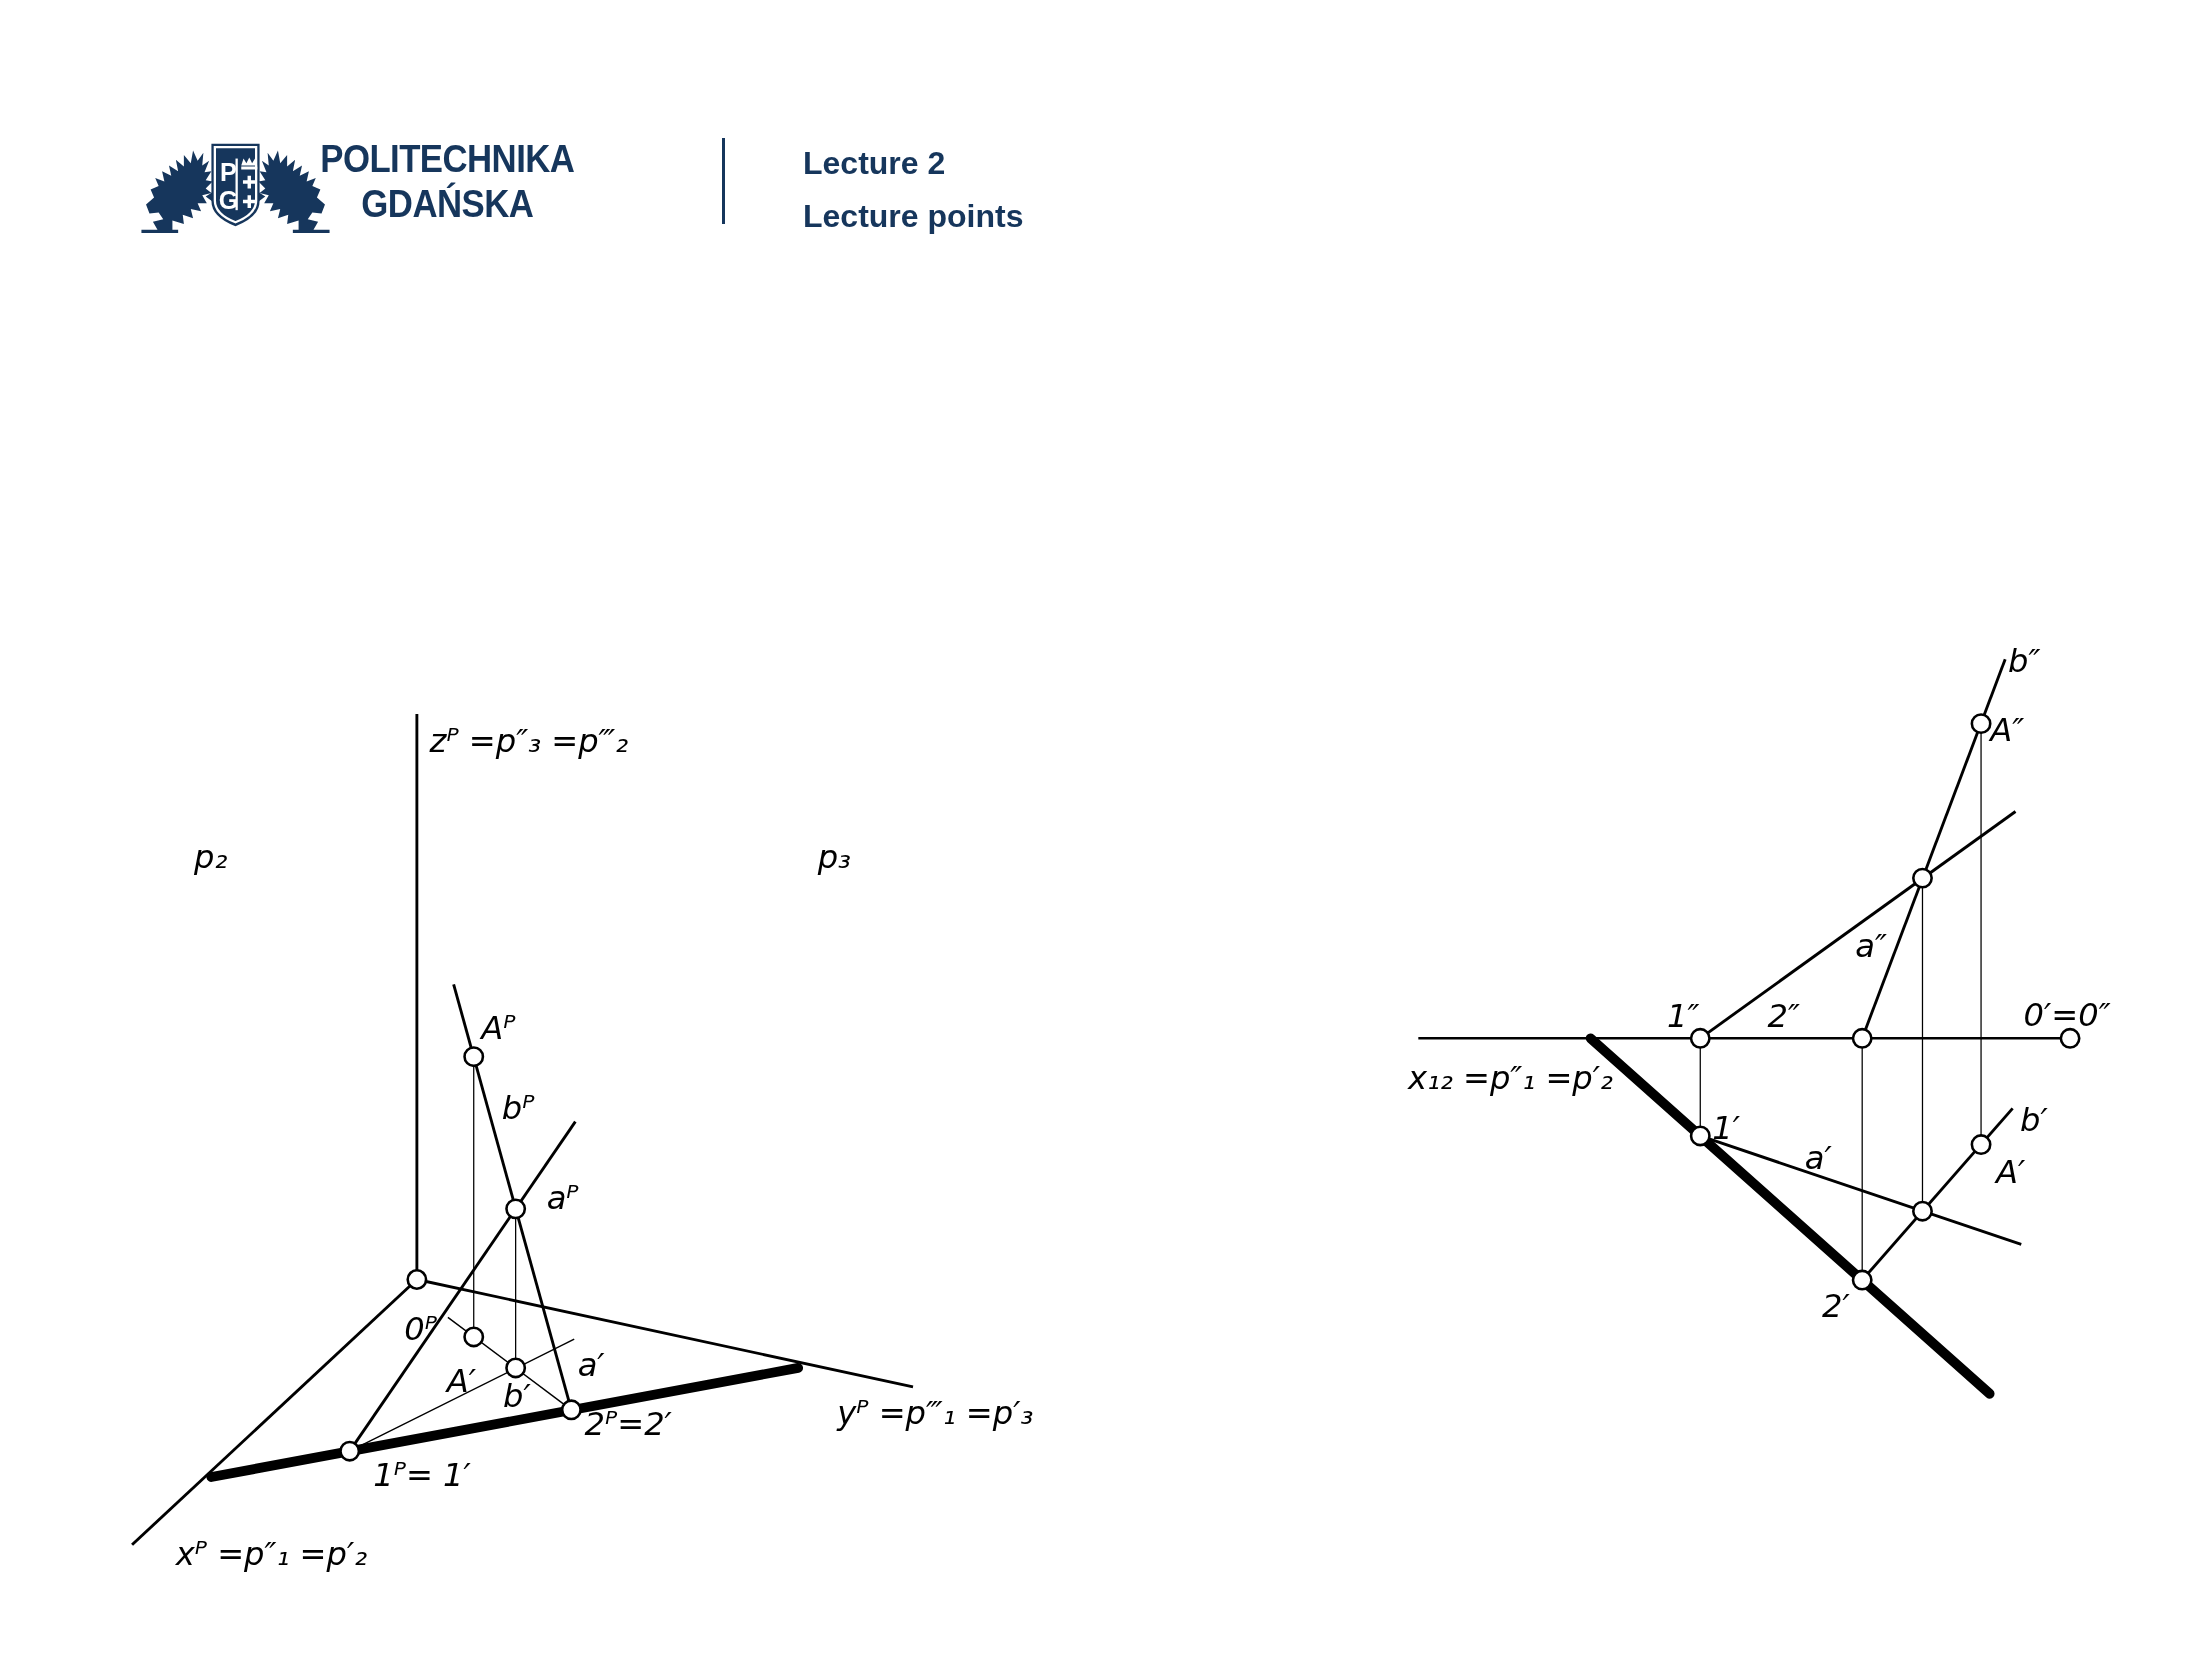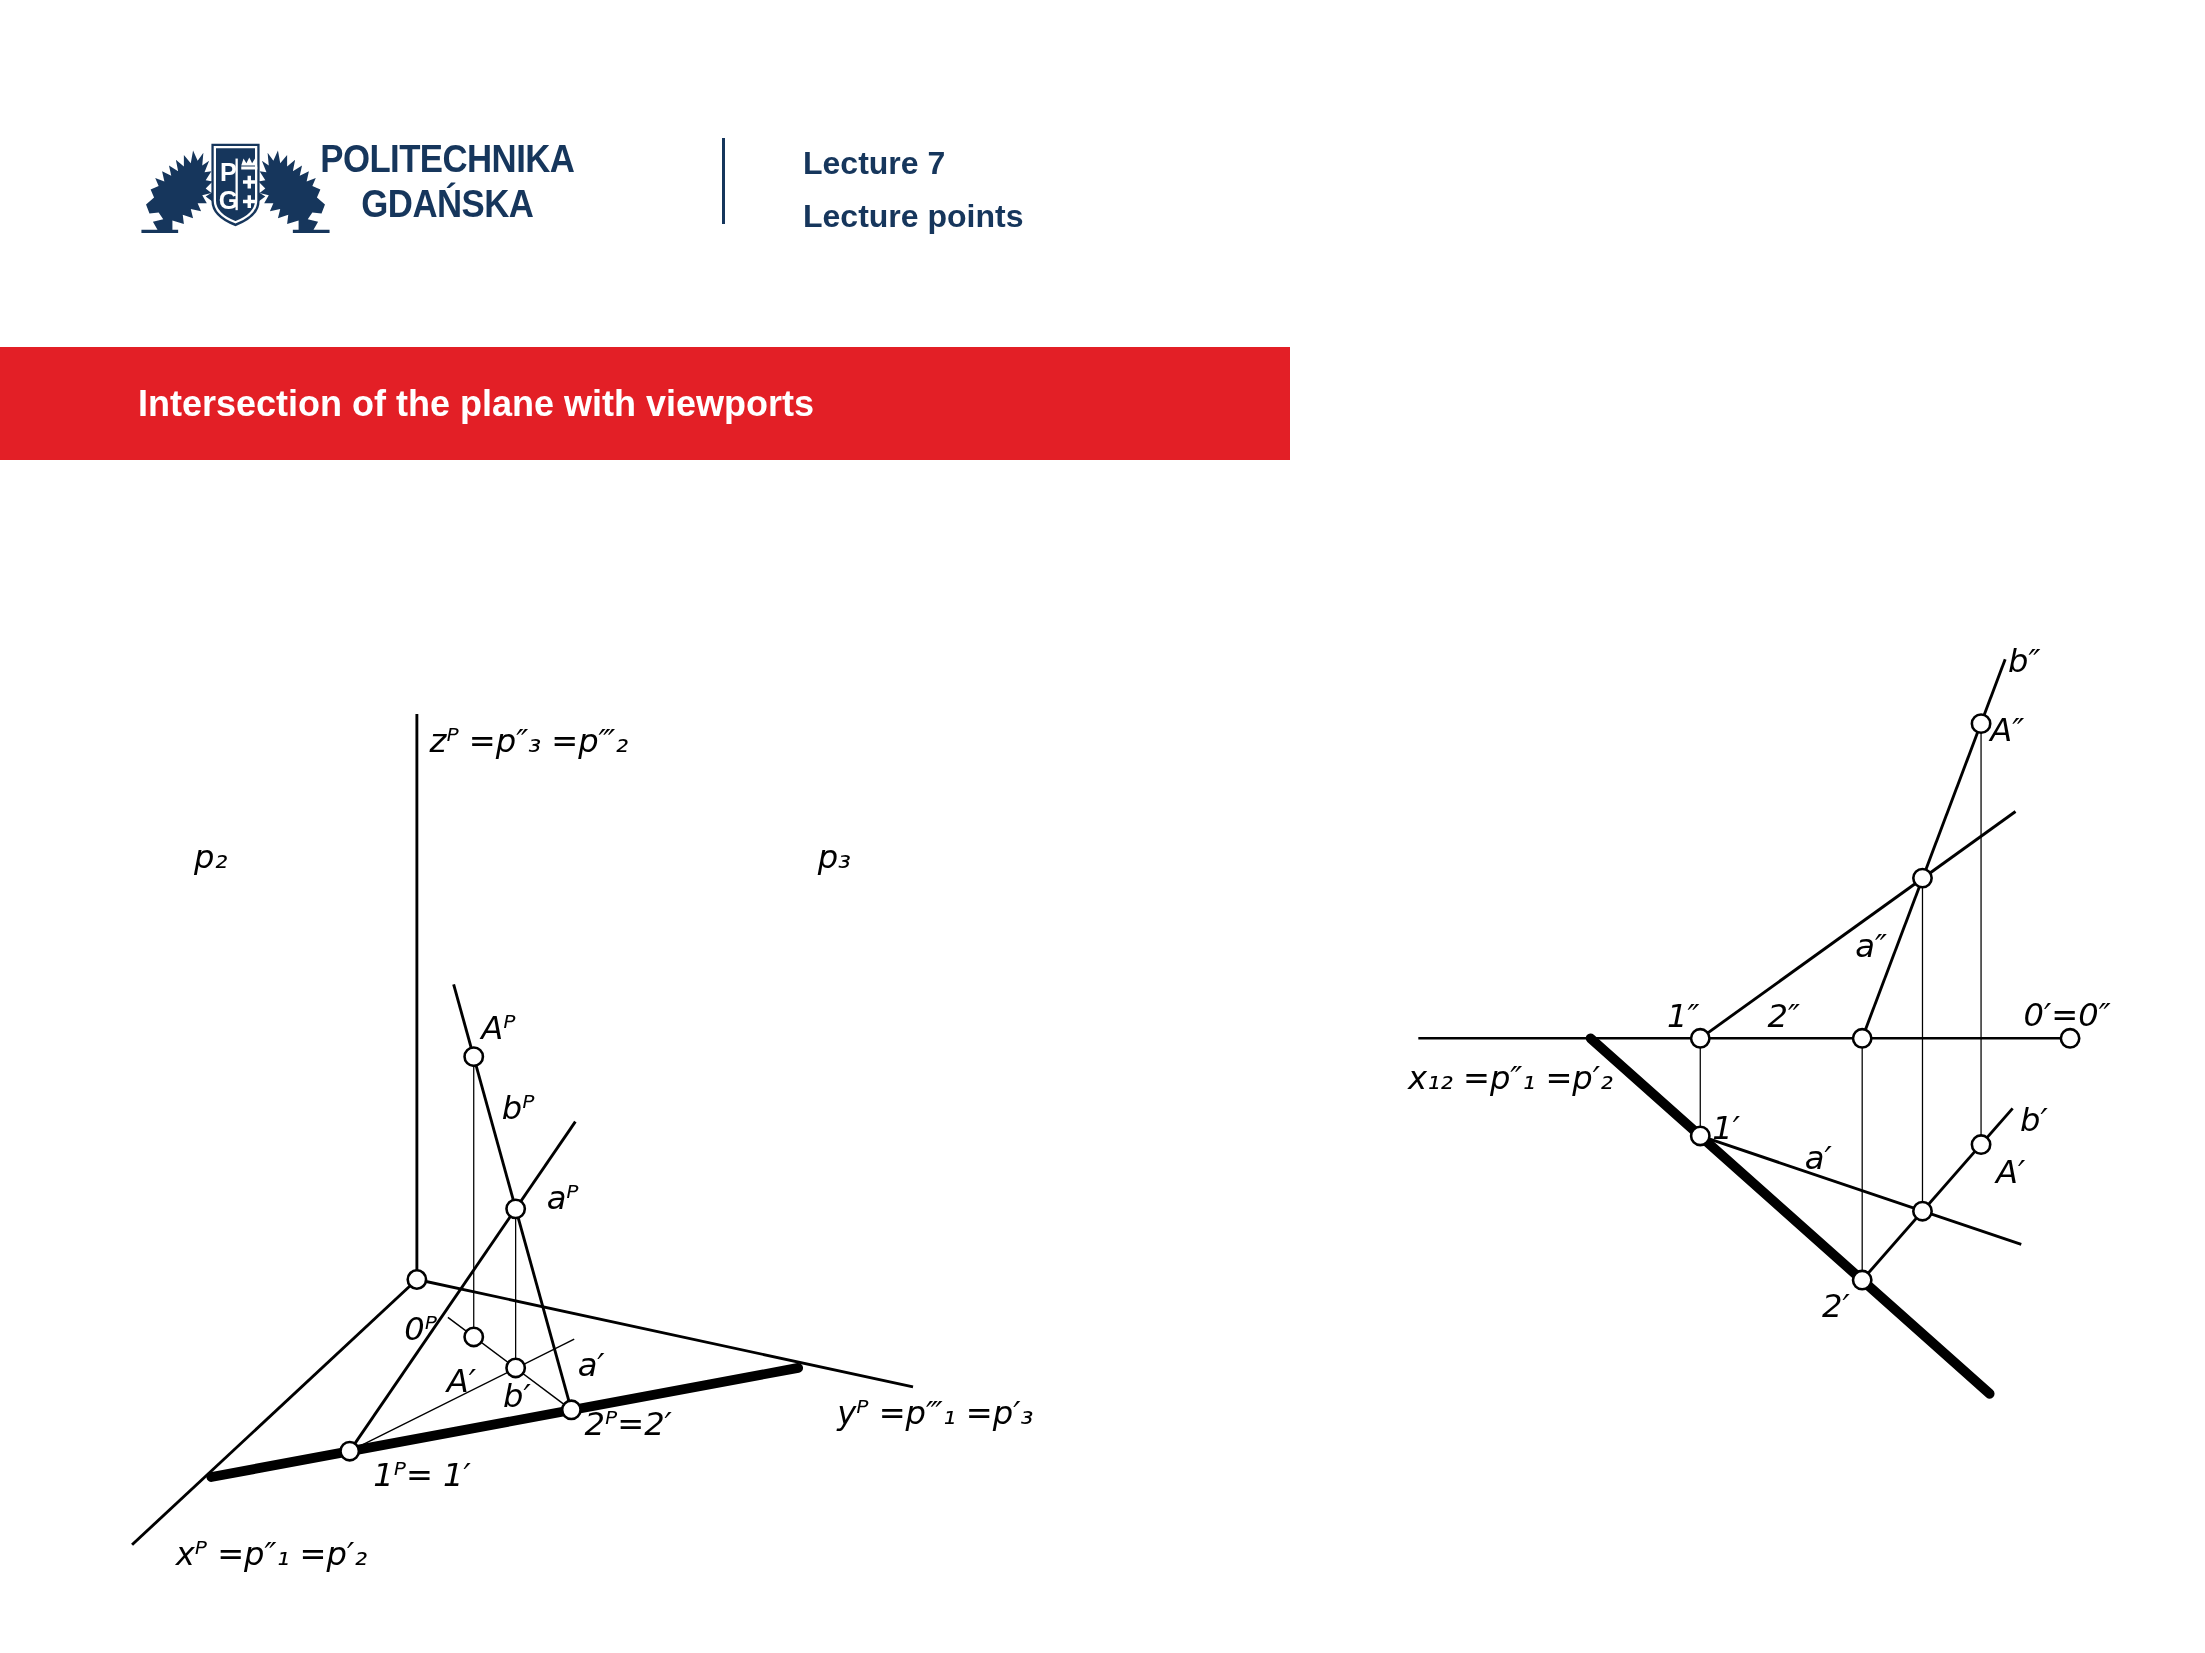--- a/index.html
+++ b/index.html
@@ -65,27 +65,24 @@
   </svg>
 
   <div class="brand">
     <div>POLITECHNIKA</div>
     <div>GDAŃSKA</div>
   </div>
 
   <div class="divider"></div>
 
   <div class="lecture">
-    <div>Lecture 7</div>
+    <div>Lecture 2</div>
     <div>Lecture points</div>
   </div>
 
-  <div class="banner">
-    <div class="t">Intersection of the plane with viewports</div>
-  </div>
 
   <svg class="draw" viewBox="0 0 3840 2880">
 
     <g>
 
       <line class="ln" x1="726" y1="1243" x2="726" y2="2228" stroke-width="5"></line>
       <line class="ln" x1="726" y1="2228" x2="230" y2="2690" stroke-width="5"></line>
       <line class="ln" x1="726" y1="2228" x2="1590" y2="2415" stroke-width="5"></line>
 
       <line class="ln" x1="368" y1="2572" x2="1390" y2="2382" stroke-width="17" stroke-linecap="round"></line>

